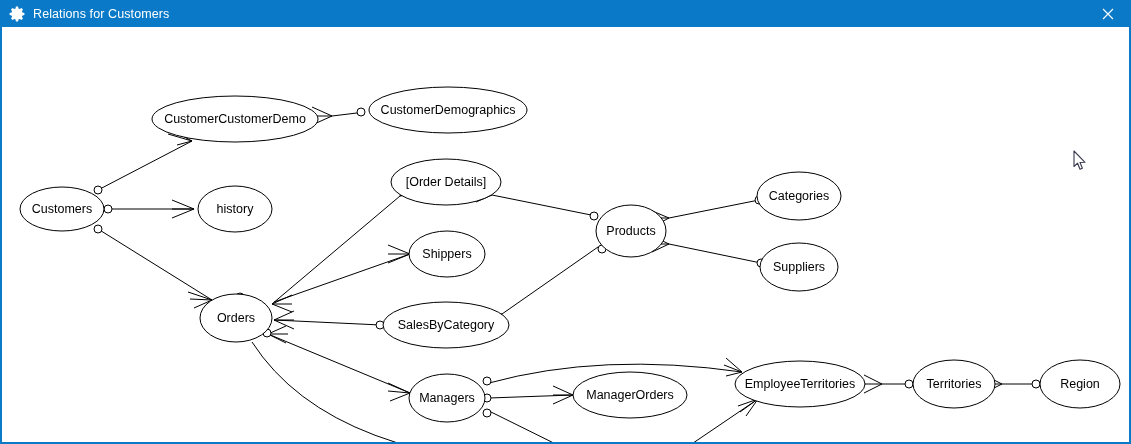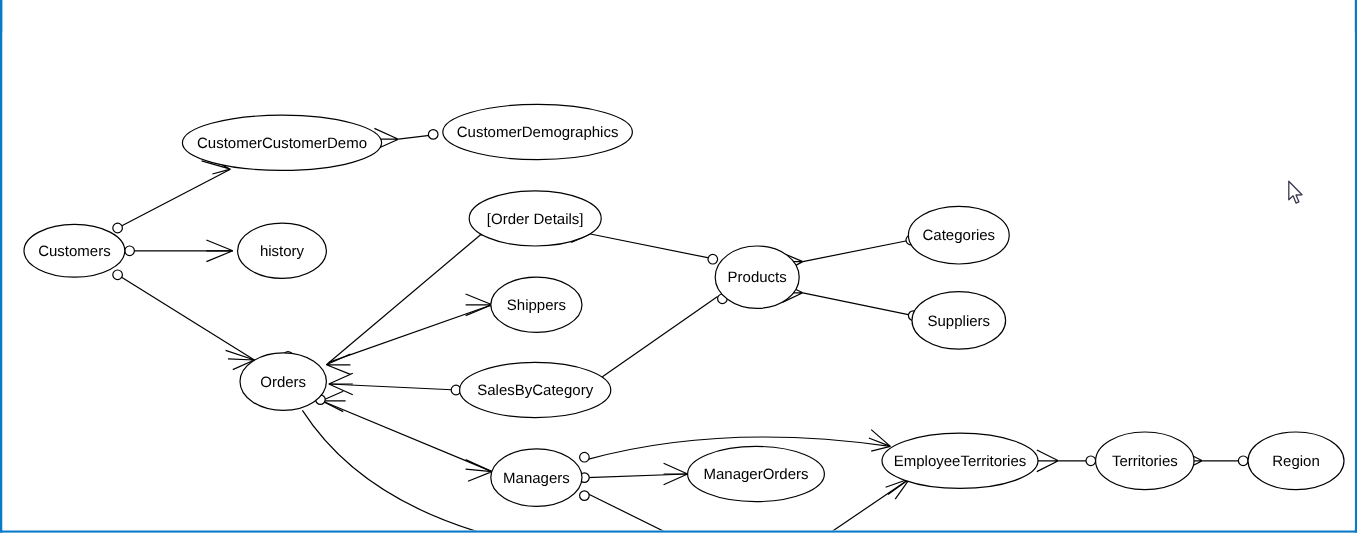--- a/index.html
+++ b/index.html
@@ -100,20 +100,34 @@
     width: 14px;
     height: 21px;
     pointer-events: none;
   }
 </style>
 </head>
 <body>
 
 <div id="window">
 
+  <div id="titlebar">
+    <span class="gear">
+      <svg width="16" height="16" viewBox="0 0 16 16">
+        <path fill="#ffffff" d="M8 5.2A2.8 2.8 0 1 0 8 10.8 2.8 2.8 0 0 0 8 5.2zm0 1.6a1.2 1.2 0 1 1 0 2.4 1.2 1.2 0 0 1 0-2.4z"></path>
+        <path fill="#ffffff" d="M6.9 0.6h2.2l0.3 1.9 1.4 0.6 1.6-1.1 1.6 1.6-1.1 1.6 0.6 1.4 1.9 0.3v2.2l-1.9 0.3-0.6 1.4 1.1 1.6-1.6 1.6-1.6-1.1-1.4 0.6-0.3 1.9H6.9l-0.3-1.9-1.4-0.6-1.6 1.1-1.6-1.6 1.1-1.6-0.6-1.4L0.6 9.1V6.9l1.9-0.3 0.6-1.4-1.1-1.6L3.6 2l1.6 1.1 1.4-0.6z"></path>
+      </svg>
+    </span>
+    <span class="title-text">Relations for Customers</span>
+    <span class="close-btn">
+      <svg width="12" height="12" viewBox="0 0 12 12">
+        <path d="M1 1 L11 11 M11 1 L1 11" stroke="#ffffff" stroke-width="1.1" fill="none"></path>
+      </svg>
+    </span>
+  </div>
 
   <div id="canvas-area">
     <svg class="diagram" width="1127" height="415" viewBox="0 -27 1127 415">
 
       <g>
 
         <path class="edge-line" d="M 96 136 L 190 87"></path>
 
         <path class="edge-line" d="M 106 155 L 192 155"></path>
 

